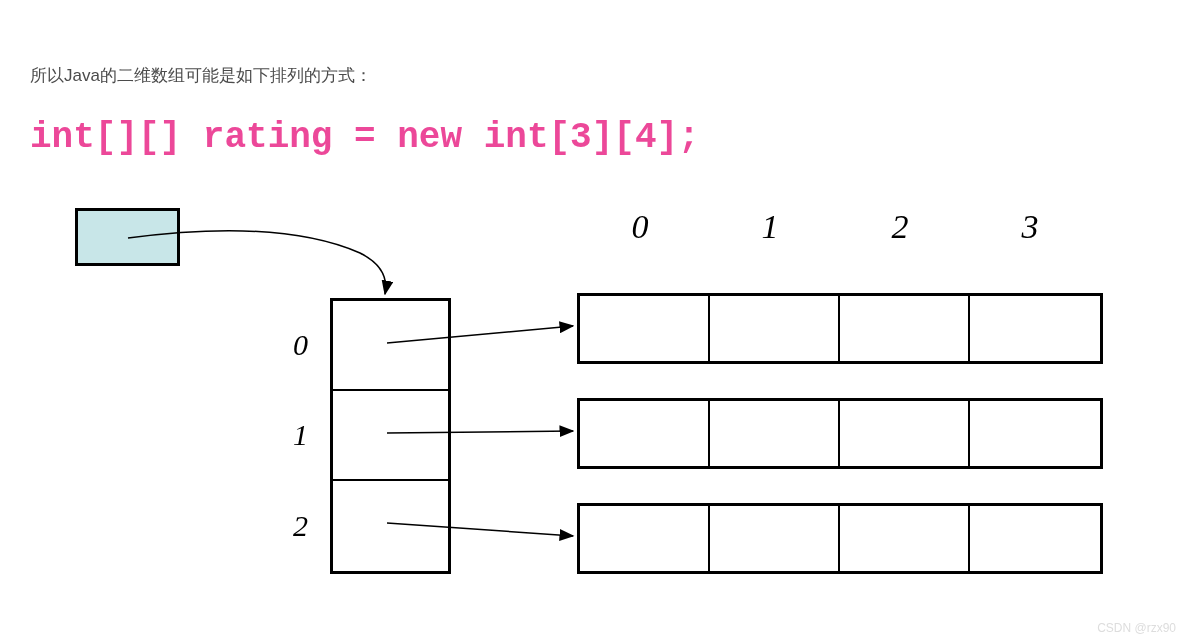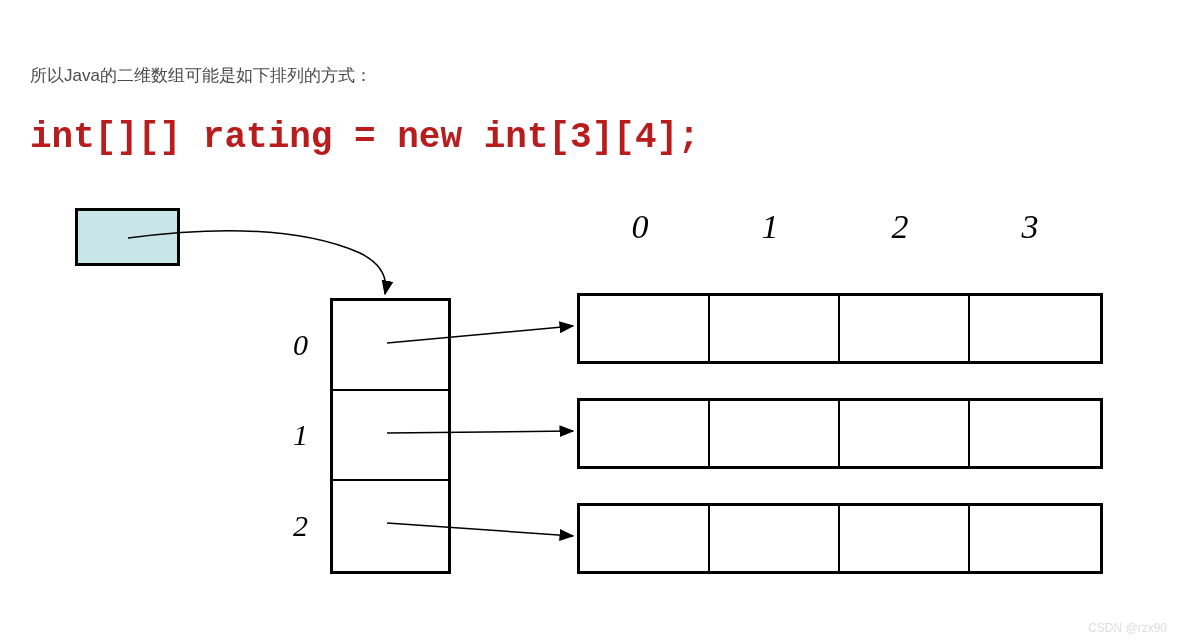--- a/index.html
+++ b/index.html
@@ -14,21 +14,21 @@
     .intro-text {
       color: #4b4b4b;
       font-size: 17px;
       margin-bottom: 30px;
       margin-top: 44px;
     }
     .code-line {
       font-family: "Courier New", monospace;
       font-weight: bold;
       font-size: 36px;
-      color: #b91c1c;
+      color: #ec4899;
       margin-bottom: 40px;
     }
     .diagram {
       position: relative;
       width: 1100px;
       height: 430px;
     }
     .ref-box {
       position: absolute;
       left: 45px;
@@ -83,21 +83,21 @@
       width: 130px;
       height: 65px;
       border-right: 2px solid #000;
     }
     .inner-cell:last-child { border-right: none; }
     .row0 { top: 95px; }
     .row1 { top: 200px; }
     .row2 { top: 305px; }
     .watermark {
       position: absolute;
-      right: 24px;
+      right: 15px;
       bottom: 8px;
       color: #ddd;
       font-size: 12px;
     }
     svg.arrows {
       position: absolute;
       left: 0; top: 0;
       width: 1100px;
       height: 430px;
       pointer-events: none;

